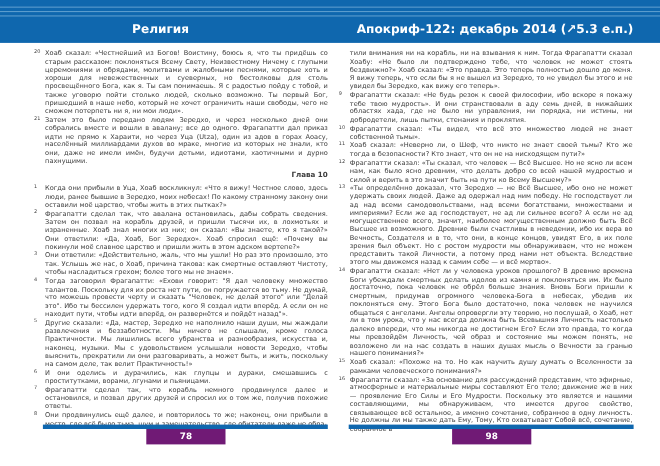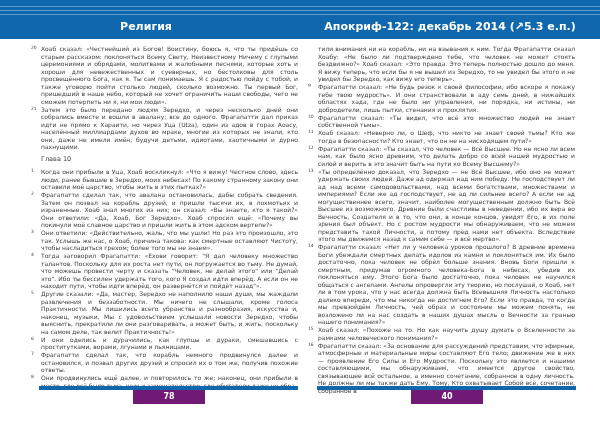--- a/index.html
+++ b/index.html
@@ -37,21 +37,21 @@
     text-align:justify;
   }
   .text-block.left  { left:41px;  }
   .text-block.right { left:318px; }
   .verse { position:relative; margin:0 0 0.5px 0; }
   .verse-num {
     position:absolute; left:-10px; top:-1px;
     font-size:4.5px; color:#3d3d3d;
   }
   .chapter-heading {
-    text-align:left; font-weight:normal; font-size:6.5px;
+    text-align:right; font-weight:bold; font-size:6.5px;
     margin:5px 0 5px 0; color:#3d3d3d;
   }
   
   .footer-rule {
     position:absolute; top:386px; width:259px; height:4px;
     background:#0f67ae;
   }
   .footer-rule.left  { left:39px;  }
   .footer-rule.right { left:317px; }
   .page-tab {
@@ -157,14 +157,14 @@
   </div>
 </div>
 
 <div class="footer-rule left"></div>
 <div class="page-tab left">
   <span>78</span>
 </div>
 
 <div class="footer-rule right"></div>
 <div class="page-tab right">
-  <span>40</span>
+  <span>98</span>
 </div>
 
 </body></html>

